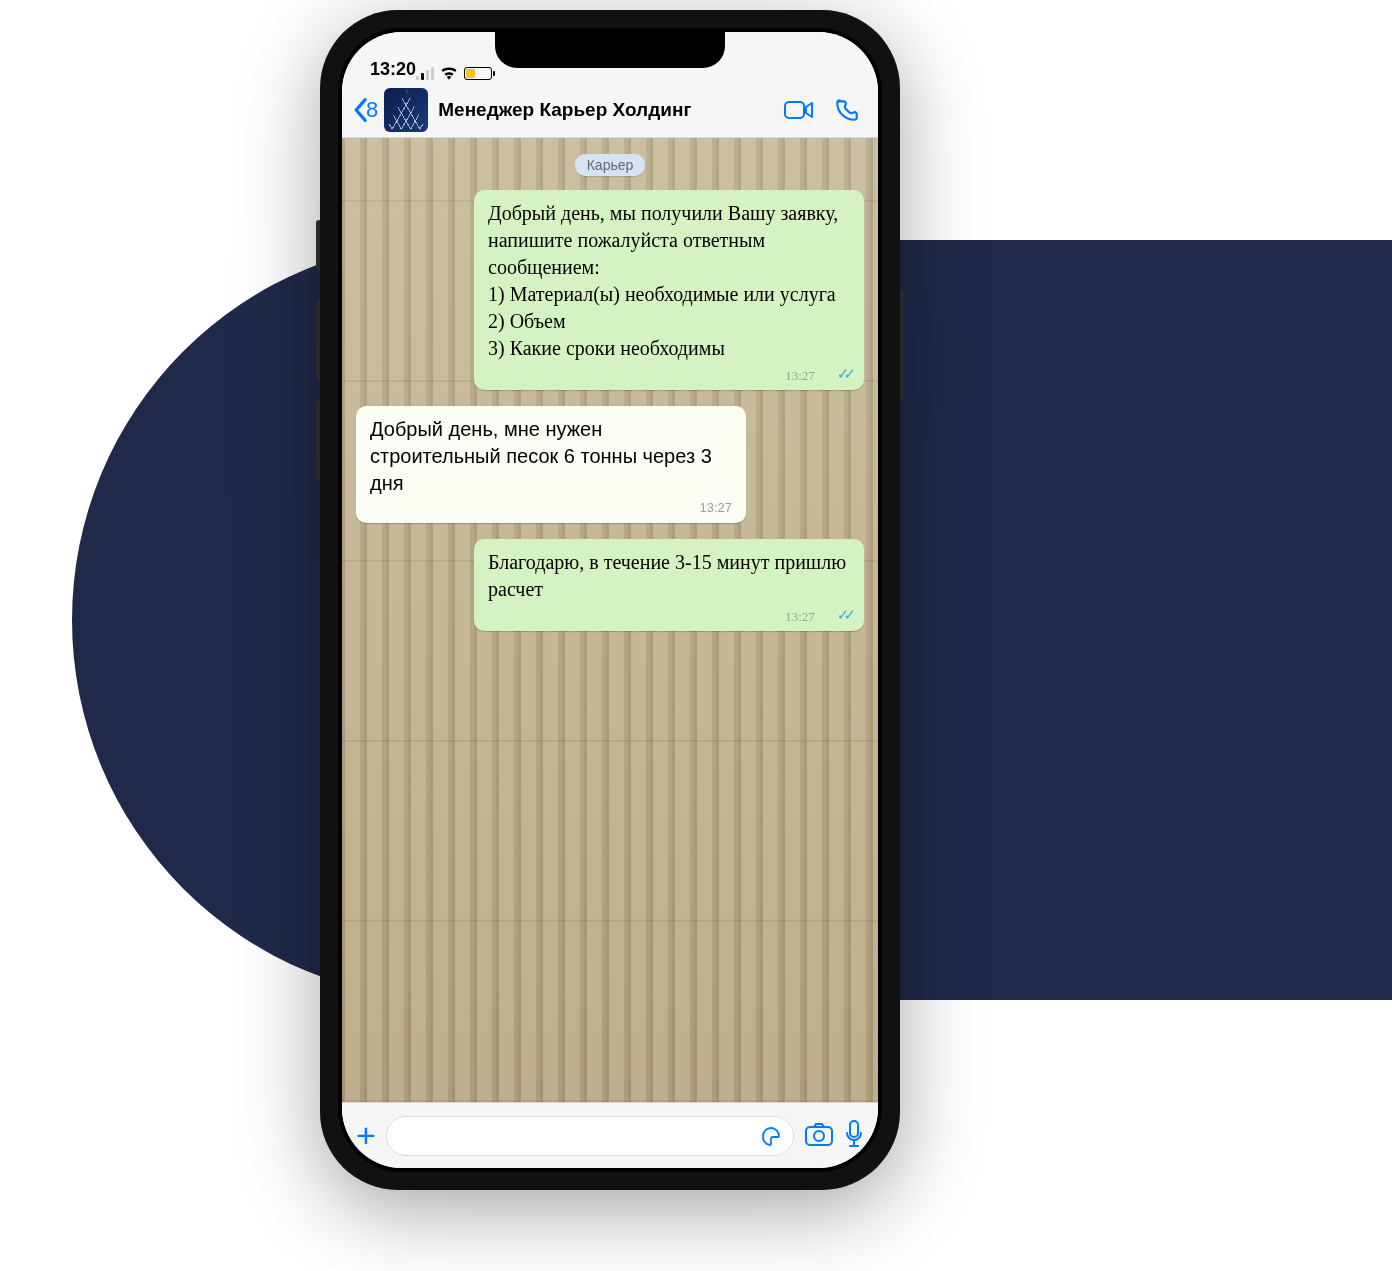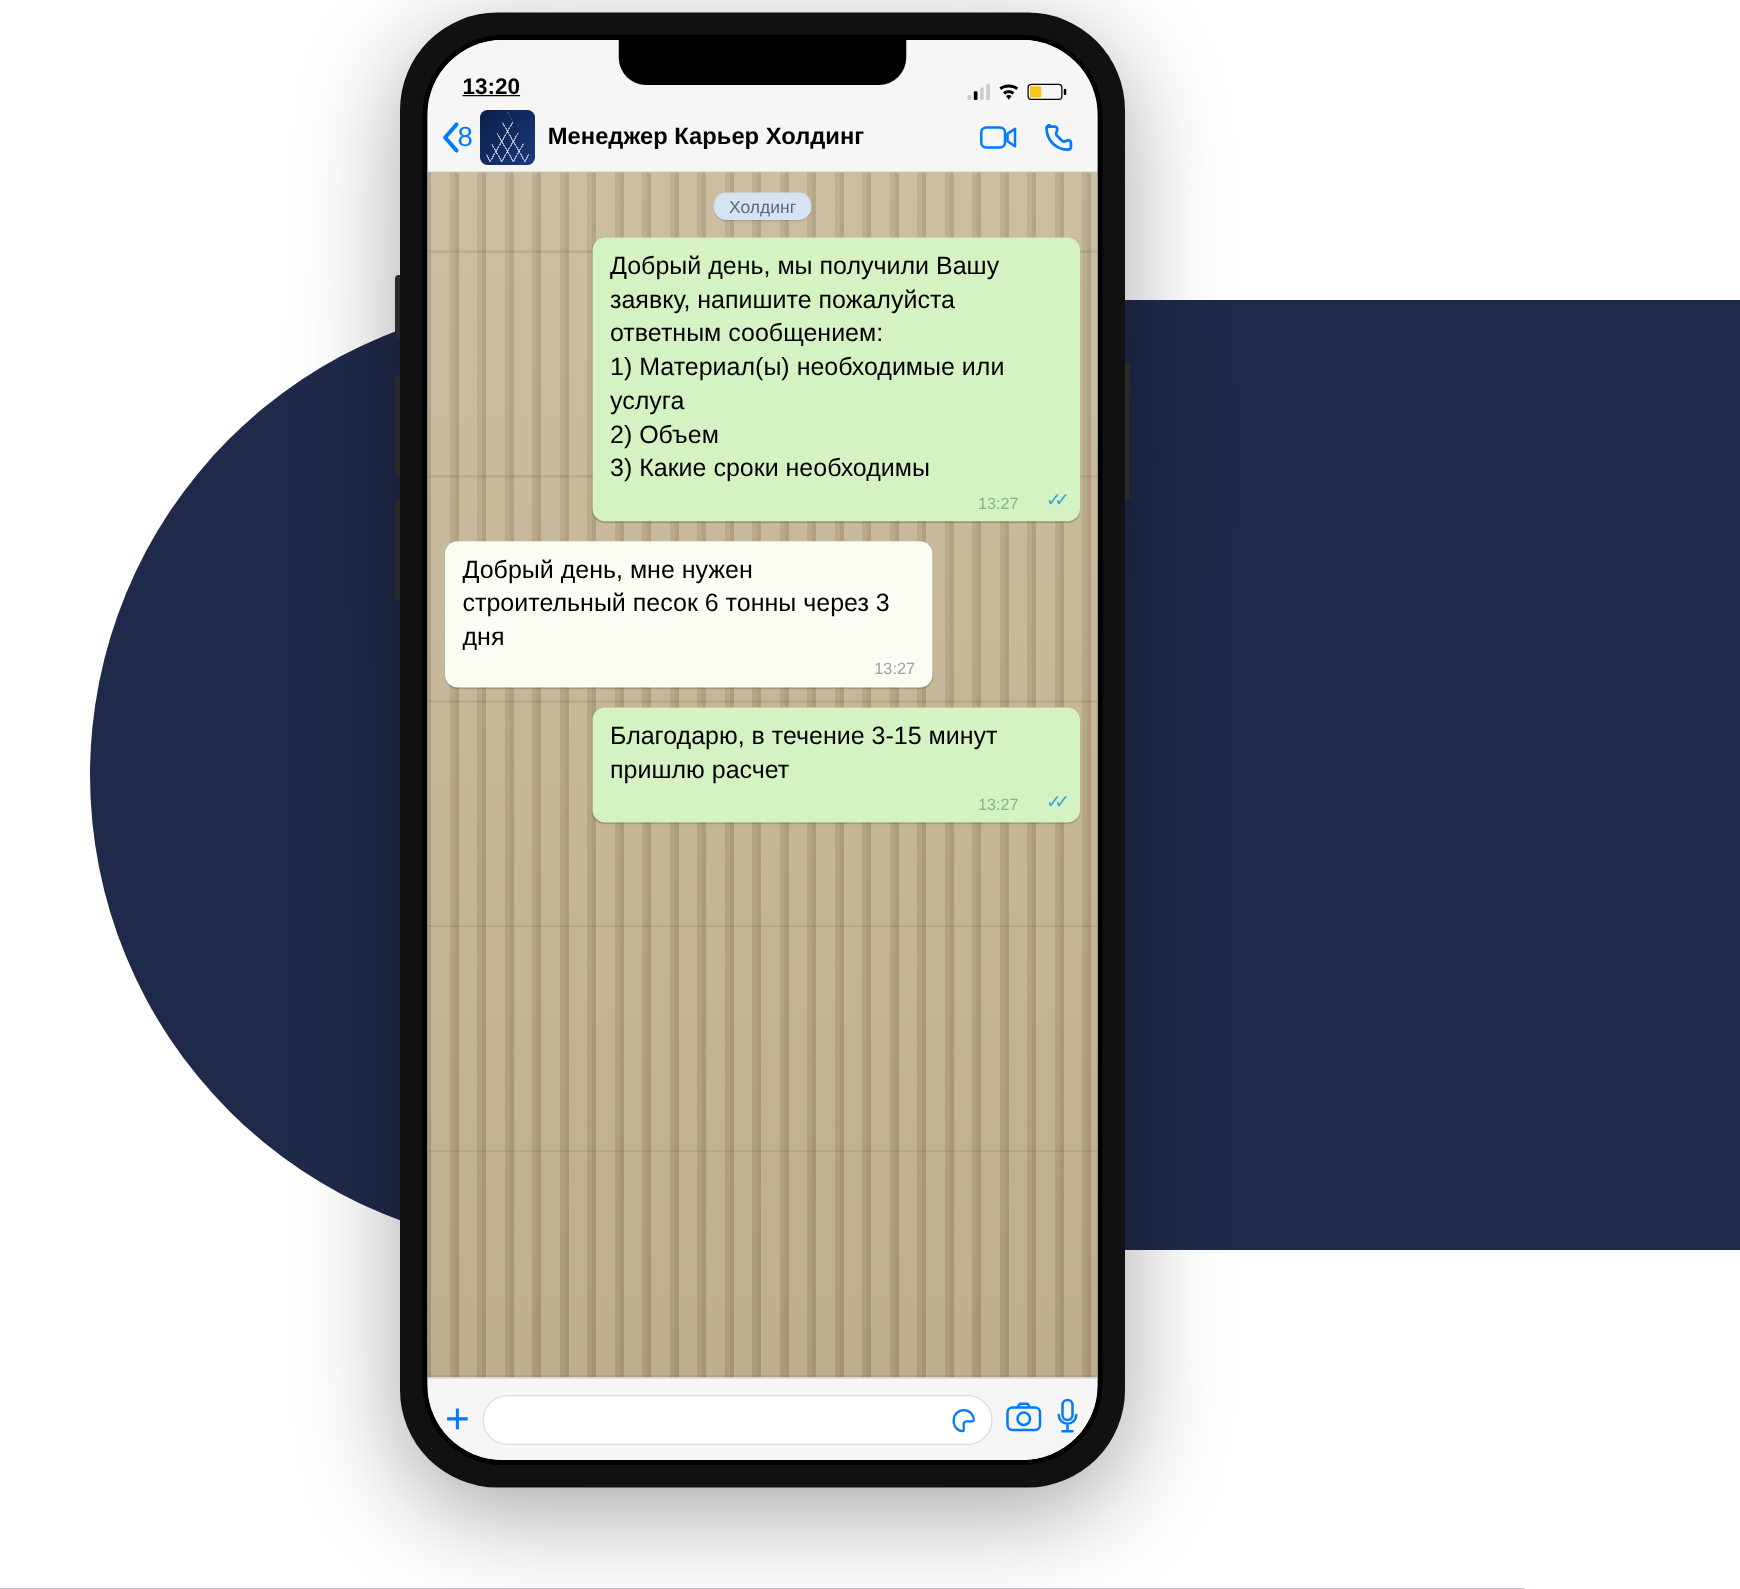--- a/index.html
+++ b/index.html
@@ -66,25 +66,23 @@
   background: #000;
   border-bottom-left-radius: 22px;
   border-bottom-right-radius: 22px;
   z-index: 10;
 }
 .status-bar {
   height: 50px;
   background: #f6f6f6;
   display: flex;
   align-items: flex-end;
-  justify-content: space-between;
   padding: 0 28px 2px;
   font-size: 18px;
   font-weight: 600;
-  text-decoration: underline;
 }
 .status-icons { display: flex; align-items: center; gap: 6px; }
 .bars { display: flex; align-items: flex-end; gap: 2px; }
 .bar { width: 3px; background: #ccc; border-radius: 1px; }
 .bar.b1 { height: 4px; }
 .bar.b2 { height: 7px; background:#000; }
 .bar.b3 { height: 10px; }
 .bar.b4 { height: 13px; }
 .wifi-icon { width: 18px; height: 14px; }
 .battery { width: 28px; height: 13px; border:1.5px solid #000; border-radius:3px; position:relative; }
@@ -126,21 +124,21 @@
   overflow-y:auto;
   padding: 10px 14px;
 }
 .date-pill {
   display:block; width:fit-content; margin:6px auto 14px;
   background:#d6e3f3; color:#5a6a7a;
   font-size:14px; padding:3px 12px; border-radius:10px;
   box-shadow:0 1px 1px rgba(0,0,0,0.15);
 }
 .msg { max-width: 390px; border-radius:10px; padding:10px 14px 6px; margin-bottom:16px; box-shadow:0 1px 1px rgba(0,0,0,0.2); position:relative; font-size:20px; line-height:1.35; }
-.msg.out { background:#d5f2c2; margin-left:auto; }
+.msg.out { background:#d5f2c2; margin-left:auto;font-family:Liberation Serif, serif; }
 .msg.in { background:#fafdf4; margin-right:auto; }
 .msg-text { white-space:pre-wrap; }
 .msg-meta { font-size:13px; text-align:right; margin-top:2px; display:flex; justify-content:flex-end; align-items:flex-end; gap:20px;}
 .msg.out .msg-meta { color:#80b777; }
 .msg.in .msg-meta { color:#a0a0a0; }
 .ticks { color:#34aadc; font-size:15px; letter-spacing:-6px; margin-left:2px;}
 .input-bar {
   height: 66px; background:#f6f6f6; border-top:1px solid #d8d8d8;
   display:flex; align-items:center; padding:0 14px; gap:10px;
 }
@@ -206,21 +204,21 @@
               </svg>
           </div>
           <div class="hdr-icon">
             <svg width="26" height="26" viewBox="0 0 24 24">
                 <path d="M5 3c-1 0-2 1-2 2 0 9 7 16 16 16 1 0 2-1 2-2v-3c0-1-1-2-2-2l-3 1c-1 0-1 0-2-1l-3-3c-1-1-1-1-1-2l1-3c0-1-1-2-2-2H5z" stroke="#007aff" stroke-width="2" fill="none"></path>
               </svg>
           </div>
         </div>
 
         <div class="chat-body">
-          <div class="date-pill">Холдинг</div>
+          <div class="date-pill">Карьер</div>
           <div id="msg-list">
               <div class="msg out">
                 <div class="msg-text">Добрый день, мы получили Вашу заявку, напишите пожалуйста ответным сообщением:
 1) Материал(ы) необходимые или услуга
 2) Объем
 3) Какие сроки необходимы</div>
                 <div class="msg-meta">
                   <span>13:27</span>
                   <span class="ticks">✓✓</span>
                 </div>

